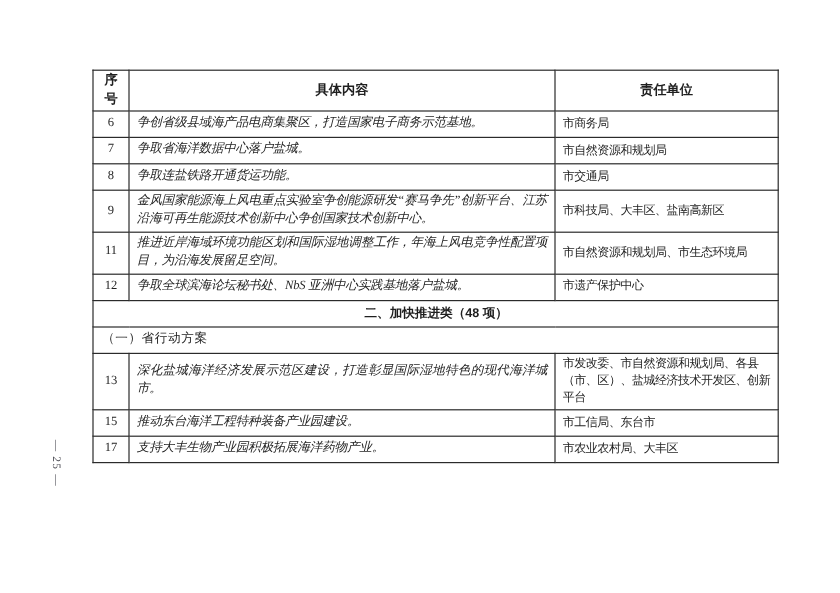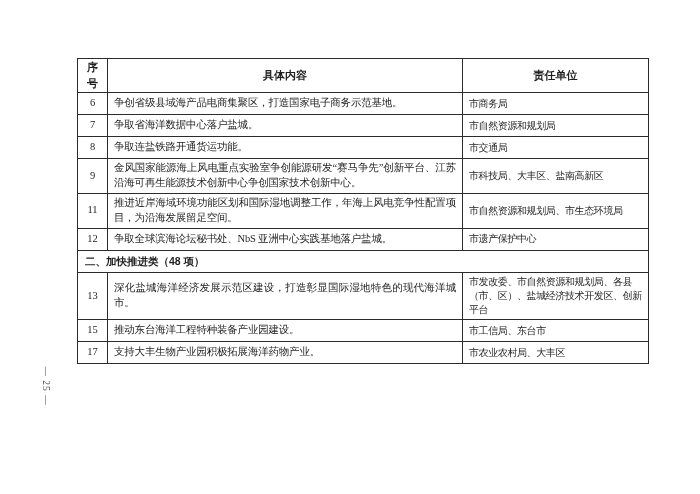--- a/index.html
+++ b/index.html
@@ -54,33 +54,35 @@
   .col-unit { width: 186px; }
   td.cell-no {
     text-align: center;
     font-size: 10.5px;
     font-family: "Liberation Serif", serif;
   }
   td.cell-content {
     font-size: 10.5px;
     text-align: justify;
     letter-spacing: -0.2px;
+    font-style: italic;
   }
   td.cell-unit {
     font-size: 10px;
     letter-spacing: -0.4px;
   }
   tr.r-single { height: 22px; }
   tr.r-double { height: 34px; }
   tr.r-head   { height: 21px; }
   td.cell-section {
     font-family: "Liberation Sans", sans-serif;
     font-weight: bold;
     font-size: 10.5px;
     padding-left: 7px;
+    text-align: center;
   }
   td.cell-subsection {
     font-size: 10.5px;
     padding-left: 7px;
     letter-spacing: 0.5px;
   }
 </style>
 </head>
 <body>
 
@@ -136,20 +138,23 @@
     <tr class="r-single">
       <td class="cell-no">12</td>
       <td class="cell-content">争取全球滨海论坛秘书处、NbS 亚洲中心实践基地落户盐城。</td>
       <td class="cell-unit">市遗产保护中心</td>
     </tr>
 
     <tr class="r-single">
       <td class="cell-section" colspan="3">二、加快推进类（48 项）</td>
     </tr>
 
+    <tr class="r-single">
+      <td class="cell-subsection" colspan="3">（一）省行动方案</td>
+    </tr>
 
     <tr class="r-double">
       <td class="cell-no">13</td>
       <td class="cell-content">深化盐城海洋经济发展示范区建设，打造彰显国际湿地特色的现代海洋城市。</td>
       <td class="cell-unit">市发改委、市自然资源和规划局、各县（市、区）、盐城经济技术开发区、创新平台</td>
     </tr>
 
 
     <tr class="r-single">
       <td class="cell-no">15</td>

